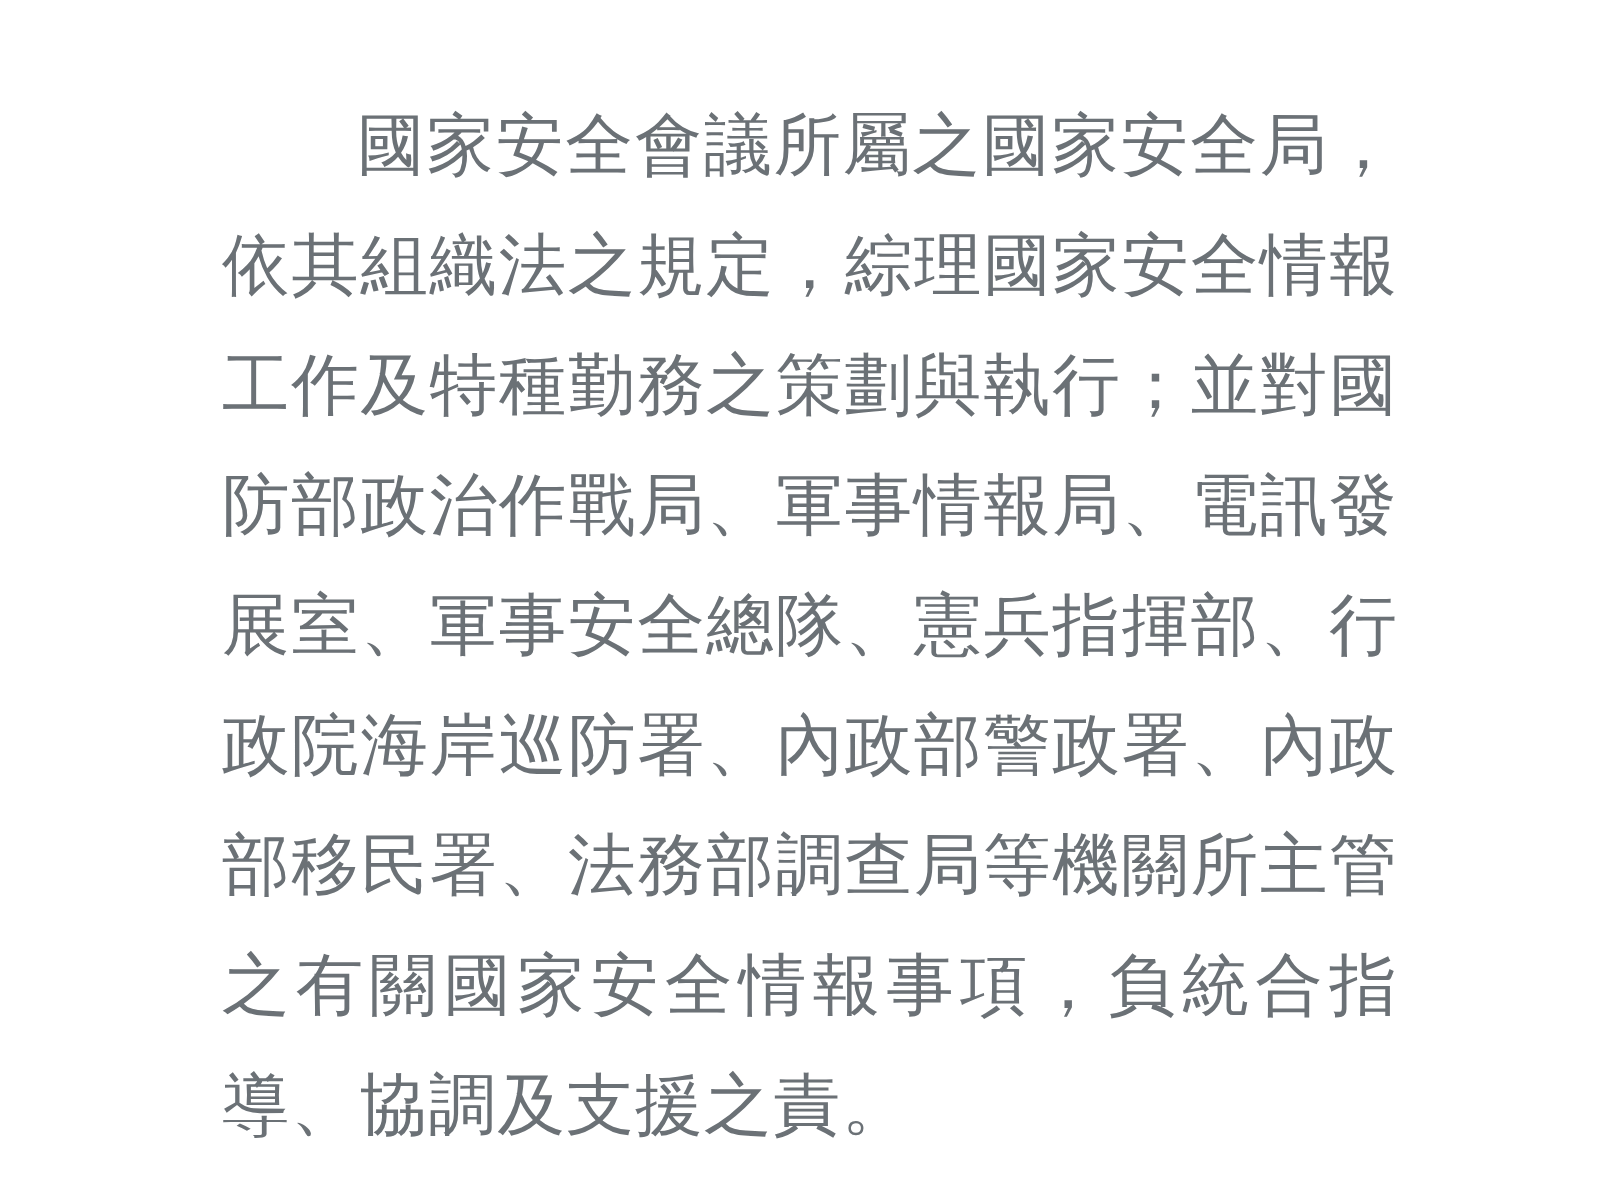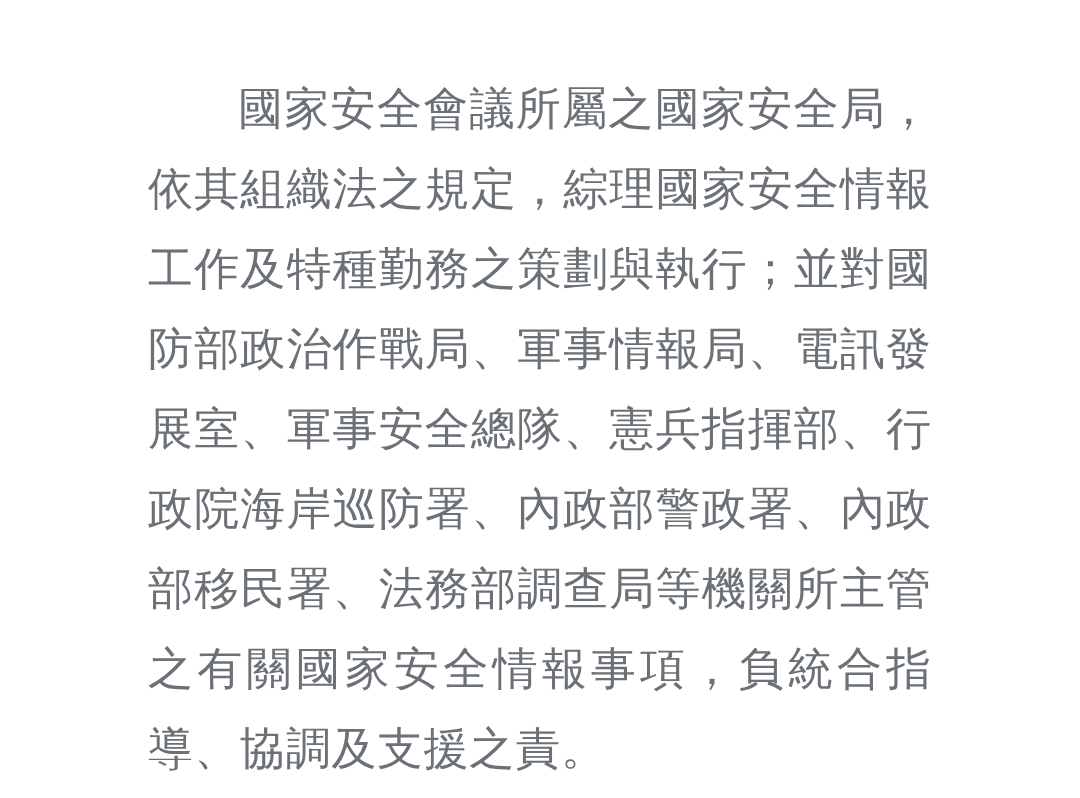--- a/index.html
+++ b/index.html
@@ -11,21 +11,21 @@
     height: 798px;
     background: #ffffff;
     font-family: "DejaVu Sans", "Liberation Sans", sans-serif;
     overflow: hidden;
   }
   .page {
     box-sizing: border-box;
     width: 1080px;
     height: 798px;
     background: #ffffff;
-    padding: 24px 148px 0 148px;
+    padding: 12px 148px 0 148px;
     display: block;
   }
   .paragraph {
     color: #6b7176;
     font-size: 45px;
     line-height: 80px;
     letter-spacing: 0.02em;
     text-align: justify;
     text-justify: inter-character;
     text-indent: 2em;

